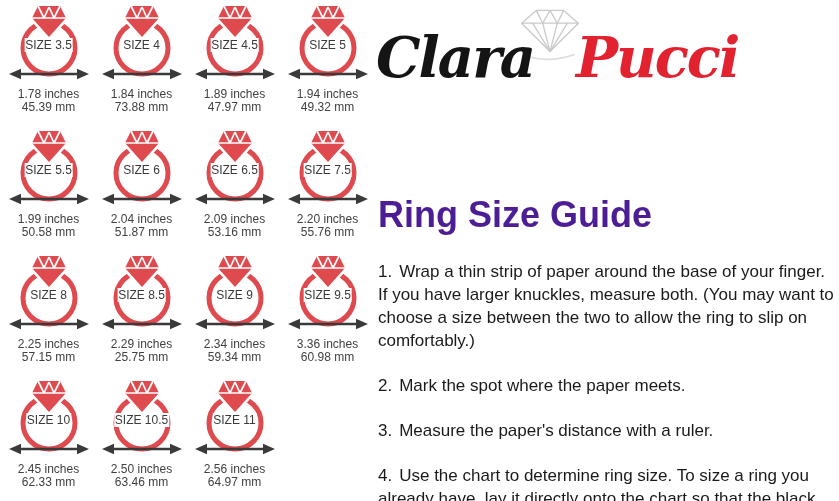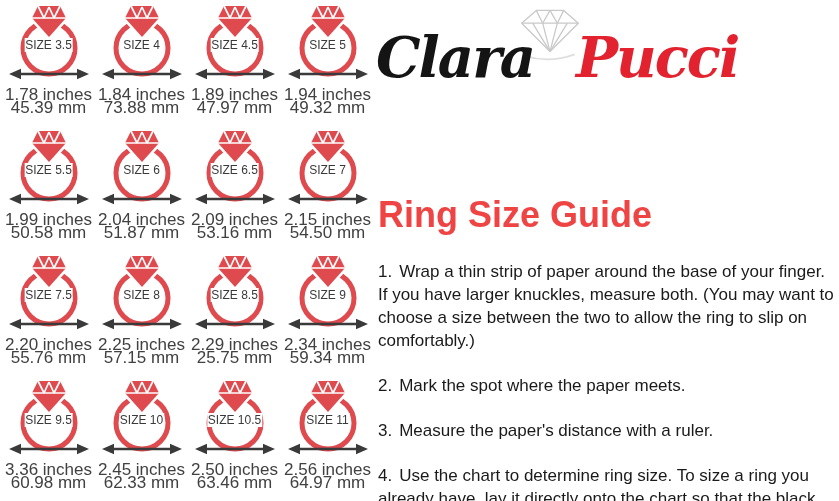--- a/index.html
+++ b/index.html
@@ -16,34 +16,34 @@
   body{font-family:"Liberation Sans",sans-serif;position:relative;overflow:hidden;}
 
   
   .ring-grid{position:absolute;left:2px;top:4px;width:372px;display:grid;
              grid-template-columns:repeat(4,93px);grid-auto-rows:125px;}
   .ring-cell{display:flex;flex-direction:column;align-items:center;}
   .ring-figure{position:relative;width:84px;height:80px;flex:0 0 auto;}
   .ring-svg{display:block;width:84px;height:80px;}
   .size-label{position:absolute;left:50%;top:41px;transform:translate(-50%,-50%);
               background:#fff;padding:0 1px;font-size:12px;color:#3a3a3a;white-space:nowrap;}
-  .measure{margin-top:4px;text-align:center;font-size:17px;line-height:13px;color:var(--measure-gray);}
+  .measure{margin-top:4px;text-align:center;font-size:12px;line-height:13px;color:var(--measure-gray);}
   .m-line{display:block;}
 
   
   .right-panel{position:absolute;left:376px;top:4px;width:462px;height:432px;}
   .logo{position:relative;height:110px;}
   .logo-text{position:absolute;left:0;top:20px;white-space:nowrap;
              font-family:"DejaVu Serif",serif;font-style:italic;font-weight:700;}
   .logo-clara{font-size:56px;color:var(--brand-black);letter-spacing:-2px;}
   .logo-pucci{font-size:56px;color:var(--brand-red);letter-spacing:-2px;margin-left:42px;}
   .brand-diamond{position:absolute;left:142px;top:2px;}
 
   .guide-title{position:absolute;left:2px;top:190px;font-size:36px;font-weight:bold;
-               color:#ef4444;letter-spacing:0;}
+               color:#4c1d95;letter-spacing:0;}
   .steps{position:absolute;left:2px;top:244px;width:458px;font-size:17px;line-height:23px;
          color:var(--text-dark);}
   .step{margin-top:22px;}
   .step:first-child{margin-top:12px;}
   .step-num{padding-right:7px;}
 </style>
 </head>
 <body>
 
 <svg width="0" height="0" style="position:absolute" aria-hidden="true">
@@ -154,32 +154,20 @@
             <use href="#ring-sym"></use>
           </svg>
         <span class="size-label">SIZE 6.5</span>
       </div>
       <div class="measure">
         <span class="m-line">2.09 inches</span>
         <span class="m-line">53.16 mm</span>
       </div>
     </div>
 
-    <div class="ring-cell">
-      <div class="ring-figure">
-        <svg class="ring-svg" viewBox="0 0 84 80">
-            <use href="#ring-sym"></use>
-          </svg>
-        <span class="size-label">SIZE 7</span>
-      </div>
-      <div class="measure">
-        <span class="m-line">2.15 inches</span>
-        <span class="m-line">54.50 mm</span>
-      </div>
-    </div>
 
     <div class="ring-cell">
       <div class="ring-figure">
         <svg class="ring-svg" viewBox="0 0 84 80">
             <use href="#ring-sym"></use>
           </svg>
         <span class="size-label">SIZE 7.5</span>
       </div>
       <div class="measure">
         <span class="m-line">2.20 inches</span>

